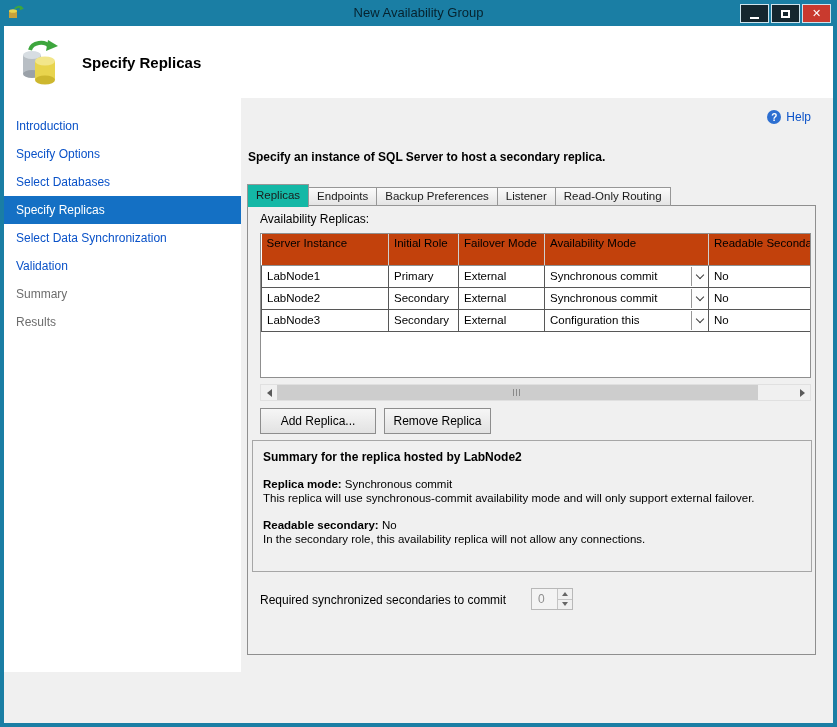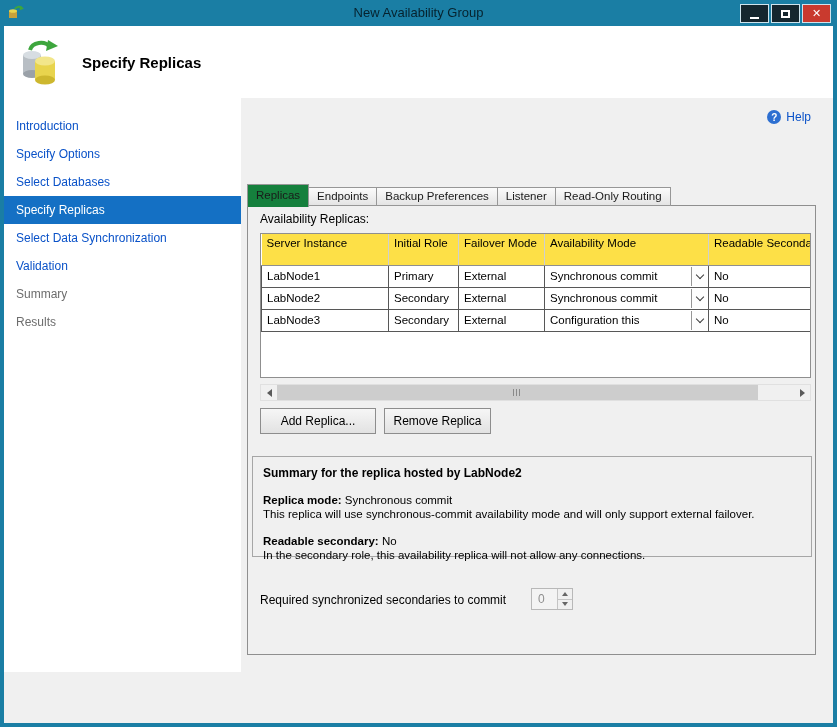--- a/index.html
+++ b/index.html
@@ -35,30 +35,30 @@
   .content { position:absolute; left:237px; right:0; top:0; bottom:0; background:#f0f0f0; }
 
   .help-link { position:absolute; top:12px; right:22px; display:flex; align-items:center; gap:5px; font-size:12px; color:#0a52c8; }
   .help-icon { width:14px; height:14px; border-radius:50%; background:#2d6fd1; color:#fff; font-size:10px; font-weight:bold; display:flex; align-items:center; justify-content:center; }
 
   .instruction { position:absolute; left:7px; top:52px; font-size:12px; font-weight:bold; color:#000; }
 
   
   .tabs { position:absolute; left:6px; top:86px; height:22px; display:flex; align-items:flex-end; z-index:2; }
   .tab { height:19px; line-height:17px; padding:0 8px; border:1px solid #979797; background:linear-gradient(#fbfbfb,#e4e4e4); margin-right:-1px; font-size:11.5px; color:#1a1a1a; white-space:nowrap; position:relative; }
-  .tab.active { height:23px; line-height:21px; background:#15803d; border-bottom:none; z-index:3; margin-bottom:-1px; }
+  .tab.active { height:23px; line-height:21px; background:#14b8a6; border-bottom:none; z-index:3; margin-bottom:-1px; }
 
   .tab-frame { position:absolute; left:6px; top:107px; width:569px; height:450px; border:1px solid #8f8f8f; background:#f0f0f0; z-index:1; }
 
   .grid-label { position:absolute; left:12px; top:6px; font-size:12px; color:#000; }
 
   
   .grid-viewport { position:absolute; left:12px; top:27px; width:551px; height:145px; background:#fff; border:1px solid #8f8f8f; overflow:hidden; }
   table.grid { border-collapse:collapse; table-layout:fixed; width:560px; font-size:11.5px; }
-  table.grid th { font-weight:normal; text-align:left; vertical-align:top; padding:3px 5px; background:#fde047; border-right:1px solid #cfcfcf; border-bottom:1px solid #8f8f8f; height:31px; color:#000; overflow:hidden; white-space:normal; }
+  table.grid th { font-weight:normal; text-align:left; vertical-align:top; padding:3px 5px; background:#c2410c; border-right:1px solid #cfcfcf; border-bottom:1px solid #8f8f8f; height:31px; color:#000; overflow:hidden; white-space:normal; }
   table.grid th.nowrap { white-space:nowrap; }
   table.grid td { border:1px solid #575757; padding:2px 5px; height:22px; color:#000; white-space:nowrap; overflow:hidden; background:#fff; }
   td.combo { position:relative; padding-right:20px; }
   .ddbtn { position:absolute; top:1px; right:1px; bottom:1px; width:16px; background:#fdfdfd; border-left:1px solid #969696; display:flex; align-items:center; justify-content:center; }
   .chev { width:6px; height:6px; border-right:1.5px solid #3c3c3c; border-bottom:1.5px solid #3c3c3c; transform:rotate(45deg); margin-top:-3px; }
 
   
   .hscroll { position:absolute; left:12px; top:178px; width:551px; height:17px; background:#f0f0f0; border:1px solid #e0e0e0; display:flex; }
   .sb-btn { width:16px; display:flex; align-items:center; justify-content:center; }
   .arr-left { width:0; height:0; border:4px solid transparent; border-right:5px solid #5a5a5a; margin-left:-4px; }
@@ -66,21 +66,21 @@
   .sb-track { flex:1; position:relative; }
   .sb-thumb { position:absolute; left:0; top:0; bottom:0; width:93%; background:#cdcdcd; display:flex; align-items:center; justify-content:center; }
   .gripper { width:8px; height:7px; background:repeating-linear-gradient(90deg,#8a8a8a 0 1px,transparent 1px 3px); }
 
   
   .btn { border:1px solid #8d8d8d; background:linear-gradient(#f6f6f6,#e2e2e2); font-size:12px; color:#000; display:flex; align-items:center; justify-content:center; font-family:inherit; cursor:default; }
   .btn-add { position:absolute; left:12px; top:202px; width:116px; height:26px; }
   .btn-remove { position:absolute; left:136px; top:202px; width:107px; height:26px; }
 
   
-  .summary { position:absolute; left:4px; top:234px; width:560px; height:101px; border:1px solid #a6a6a6; background:#f0f0f0; padding:9px 10px; font-size:11.5px; line-height:14px; color:#000;margin-top:16px; }
+  .summary { position:absolute; left:4px; top:234px; width:560px; height:132px; border:1px solid #a6a6a6; background:#f0f0f0; padding:9px 10px; font-size:11.5px; line-height:14px; color:#000; }
   .summary .title { font-weight:bold; font-size:12px; margin-bottom:13px; }
   .summary .group { margin-bottom:13px; }
   .summary b { font-weight:bold; }
 
   
   .required-label { position:absolute; left:12px; top:387px; font-size:12px; color:#000; }
   .spinner { position:absolute; left:283px; top:382px; width:42px; height:22px; background:#f3f3f3; border:1px solid #b8b8b8; }
   .spin-value { position:absolute; left:0; top:0; bottom:0; right:15px; font-size:12px; color:#8f8f8f; padding-left:6px; line-height:20px; }
   .spin-btns { position:absolute; right:0; top:0; bottom:0; width:15px; border-left:1px solid #c4c4c4; display:flex; flex-direction:column; }
   .spin-btn { flex:1; display:flex; align-items:center; justify-content:center; background:#f0f0f0; }
@@ -149,20 +149,21 @@
         <div class="step pending">Results</div>
       </div>
 
       <div class="content">
 
         <div class="help-link">
           <span class="help-icon">?</span>
           <span>Help</span>
         </div>
 
+        <div class="instruction">Specify an instance of SQL Server to host a secondary replica.</div>
 
         <div class="tabs">
           <div class="tab active">Replicas</div>
           <div class="tab">Endpoints</div>
           <div class="tab">Backup Preferences</div>
           <div class="tab">Listener</div>
           <div class="tab">Read-Only Routing</div>
         </div>
 
         <div class="tab-frame">

